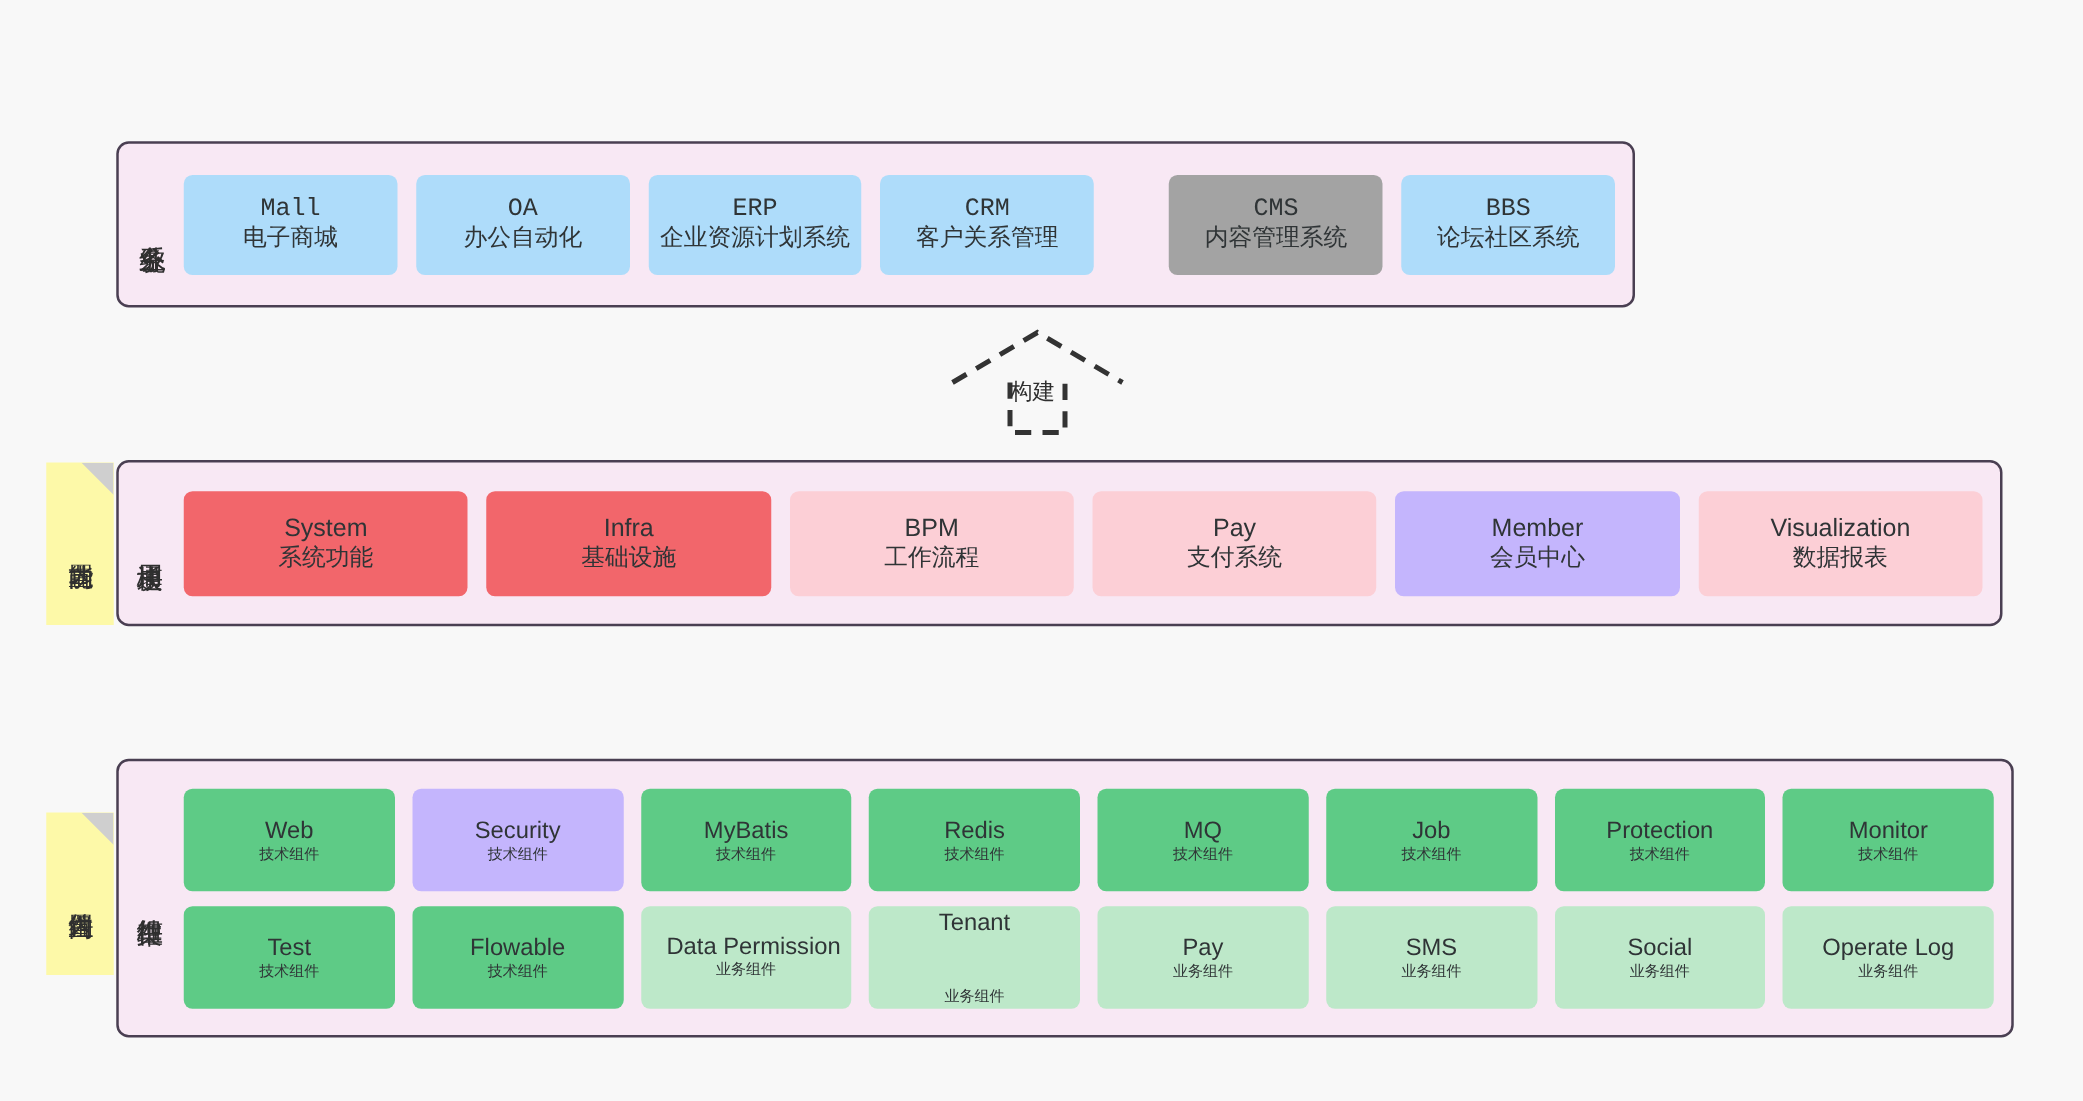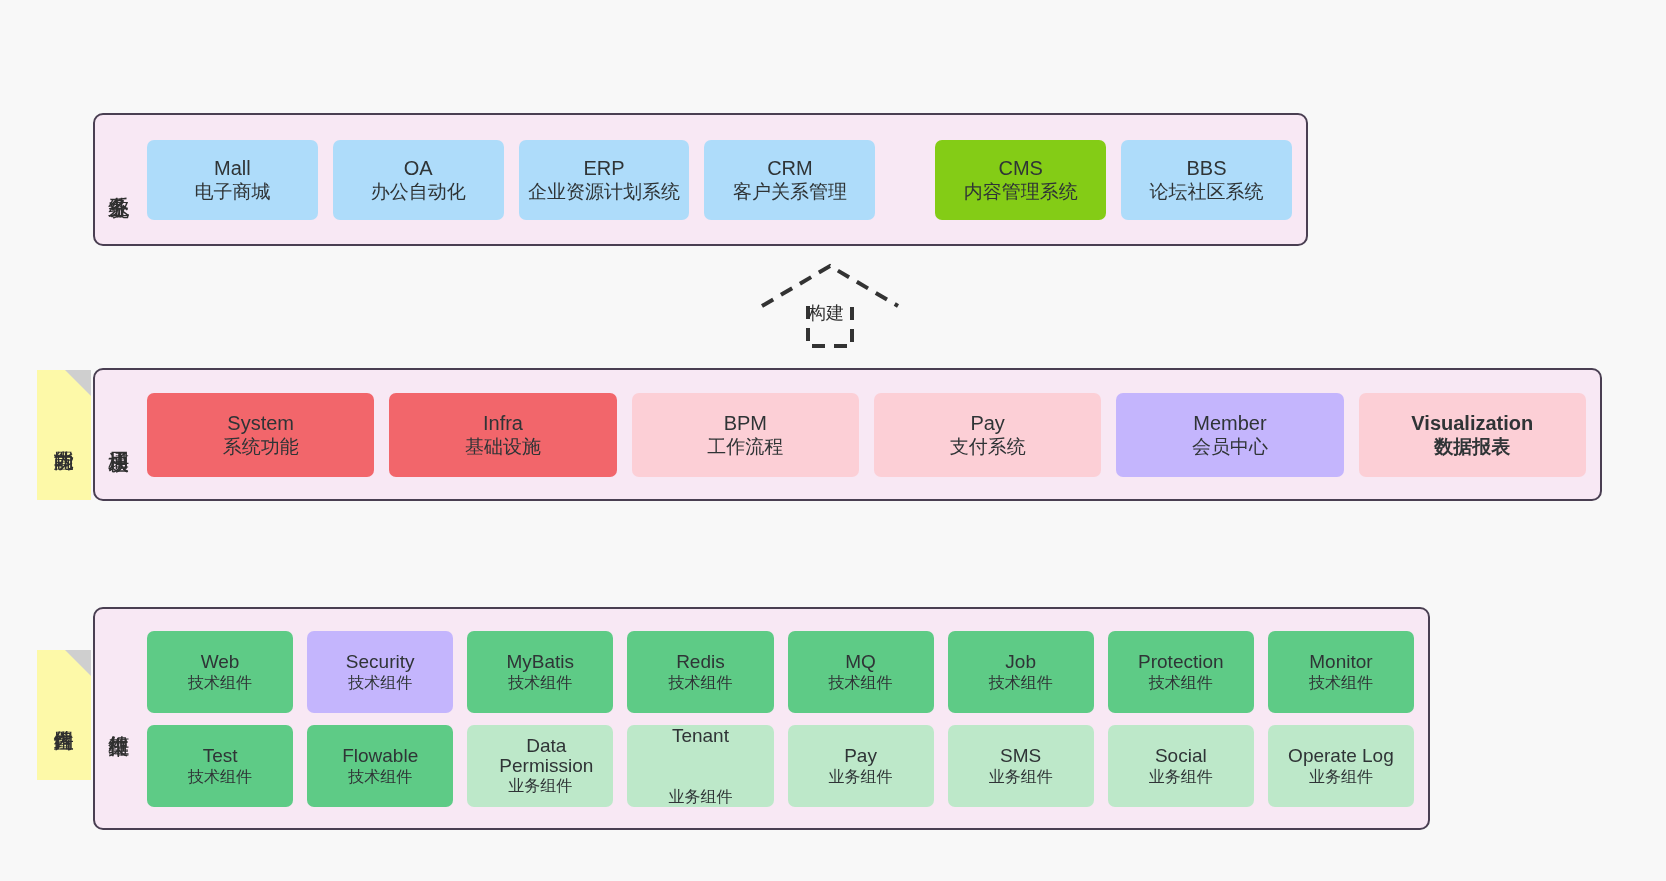--- a/index.html
+++ b/index.html
@@ -84,21 +84,21 @@
 
   
   .l2 .row { gap: 15px; height: 84px; }
   .l2 .card { flex: 1 1 0; }
 
   
   .l3 .layer-body { gap: 12px; padding: 14px 0; }
   .l3 .row { gap: 14px; height: 82px; }
   .l3 .card { flex: 1 1 0; }
   .l3 .card .t1 { font-size: 19px; }
-  .l3 .card .t2 { font-size: 16px; }
+  .l3 .card .t2 { font-size: 12px; }
 
   
   .note {
     position: absolute;
     box-sizing: border-box;
     background: #fdf9a8;
     color: #2f2f2f;
     font-size: 20px;
     line-height: 1.13;
     display: flex;
@@ -129,42 +129,42 @@
     color: #2f2f2f;
     background: transparent;
     white-space: nowrap;
   }
 </style>
 </head>
 <body>
 
 <div id="canvas">
 
-  <div class="layer l1" id="layer-0" style="left:93px; top:113px; width:1215px; height:133px;">
+  <div class="layer l1" id="layer-0" style="left:93px; top:113px; width:1215px; height:133px;font-family:Liberation Mono, monospace;">
     <div class="layer-title">业务系统</div>
     <div class="layer-body">
       <div class="row" style="padding:0 14px 0 4px;">
 
         <div class="card" style="background:#aedcfa;">
           <span class="t1">Mall</span>
           <span class="t2">电子商城</span>
         </div>
         <div class="card" style="background:#aedcfa;">
           <span class="t1">OA</span>
           <span class="t2">办公自动化</span>
         </div>
         <div class="card" style="background:#aedcfa;text-align:center;">
           <span class="t1">ERP</span>
           <span class="t2">企业资源计划系统</span>
         </div>
         <div class="card" style="background:#aedcfa;">
           <span class="t1">CRM</span>
           <span class="t2">客户关系管理</span>
         </div>
-        <div class="card" style="background:#84cc16;margin-left:45px;">
+        <div class="card" style="background:#a3a3a3;margin-left:45px;">
           <span class="t1">CMS</span>
           <span class="t2">内容管理系统</span>
         </div>
         <div class="card" style="background:#aedcfa;">
           <span class="t1">BBS</span>
           <span class="t2">论坛社区系统</span>
         </div>
 
       </div>
     </div>
@@ -196,36 +196,36 @@
           <span class="t2">工作流程</span>
         </div>
         <div class="card" style="background:#fccfd6;">
           <span class="t1">Pay</span>
           <span class="t2">支付系统</span>
         </div>
         <div class="card" style="background:#c4b5fd;">
           <span class="t1">Member</span>
           <span class="t2">会员中心</span>
         </div>
-        <div class="card" style="background:#fccfd6;font-weight:bold;">
+        <div class="card" style="background:#fccfd6;">
           <span class="t1">Visualization</span>
           <span class="t2">数据报表</span>
         </div>
 
       </div>
     </div>
   </div>
 
   <div class="note" style="left:37px; top:370px; width:54px; height:130px;">
     <span class="fold"></span>
     <span>内置功能</span>
   </div>
 
 
-  <div class="layer l3" id="layer-2" style="left:93px; top:607px; width:1337px; height:223px;">
+  <div class="layer l3" id="layer-2" style="left:93px; top:607px; width:1518px; height:223px;">
     <div class="layer-title">框架组件</div>
     <div class="layer-body">
 
       <div class="row" style="padding:0 14px 0 4px;">
         <div class="card" style="background:#5ecb86;">
           <span class="t1">Web</span>
           <span class="t2">技术组件</span>
         </div>
         <div class="card" style="background:#c4b5fd;">
           <span class="t1">Security</span>

